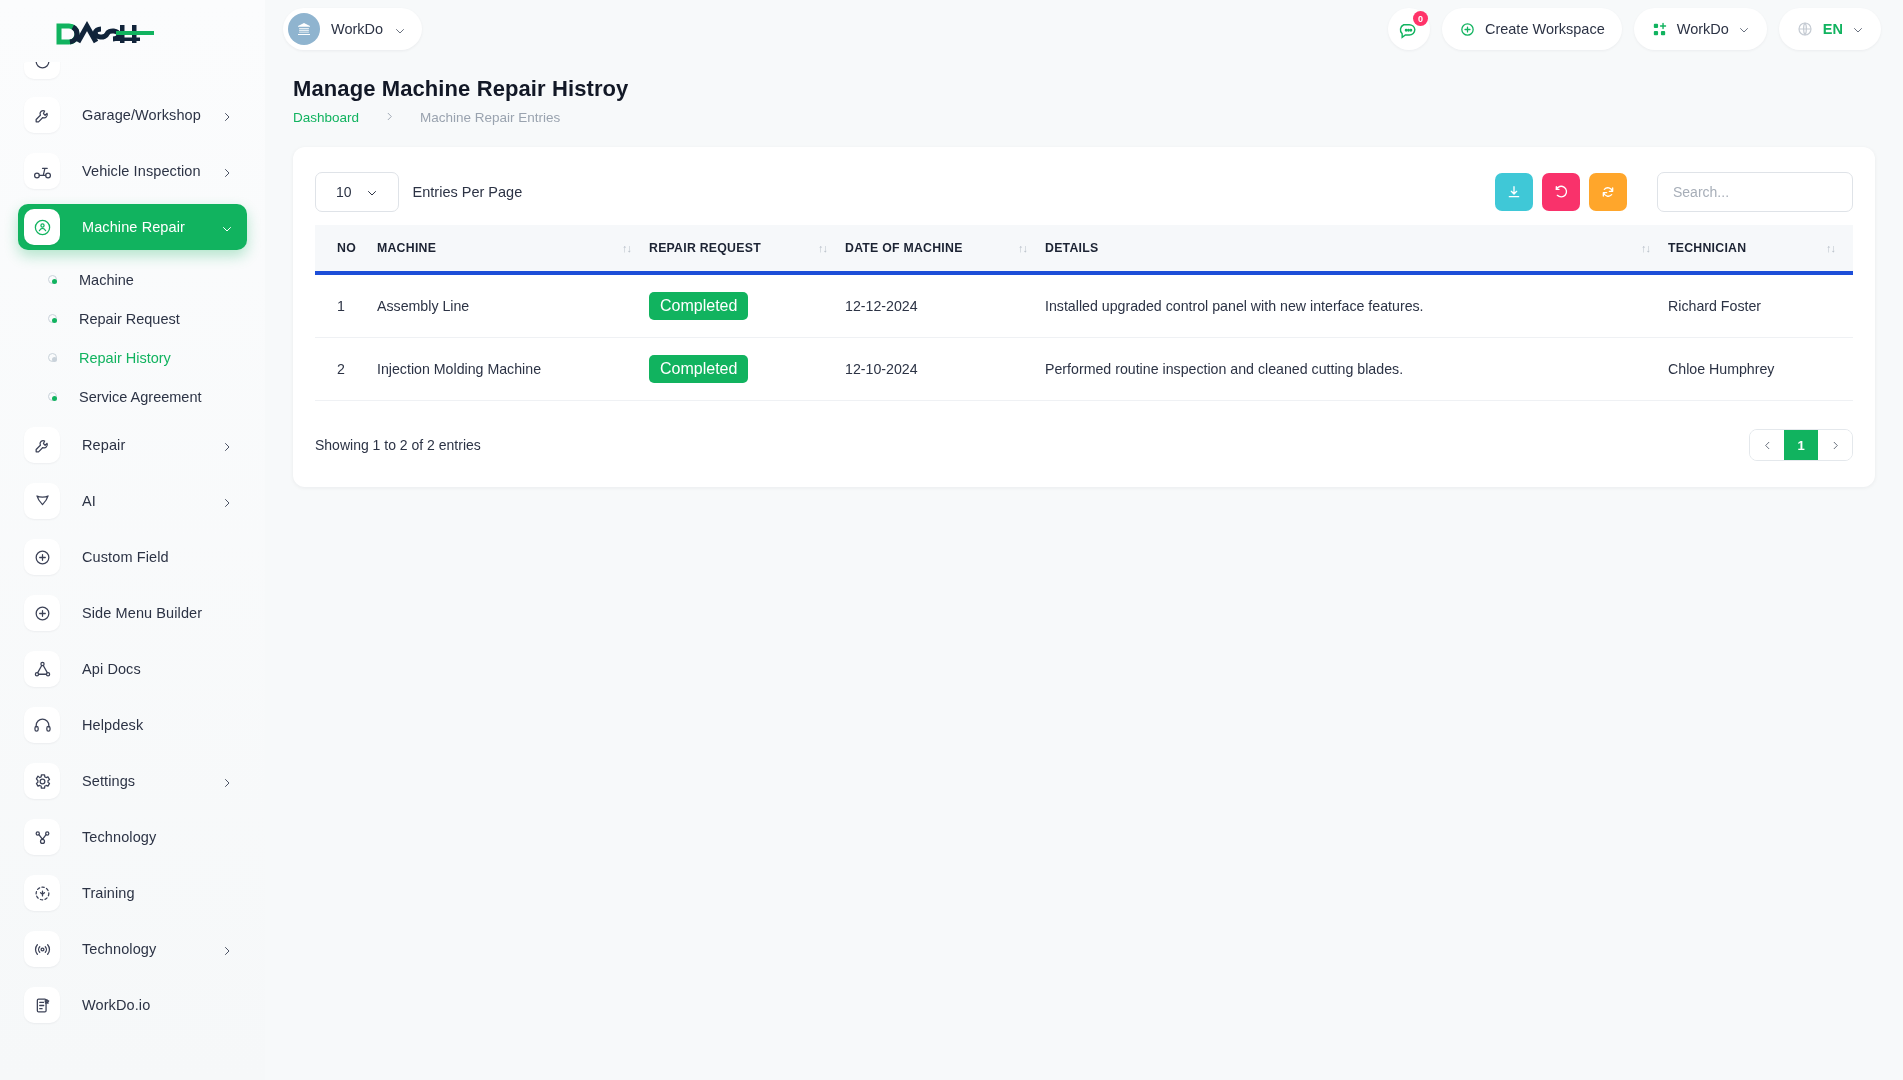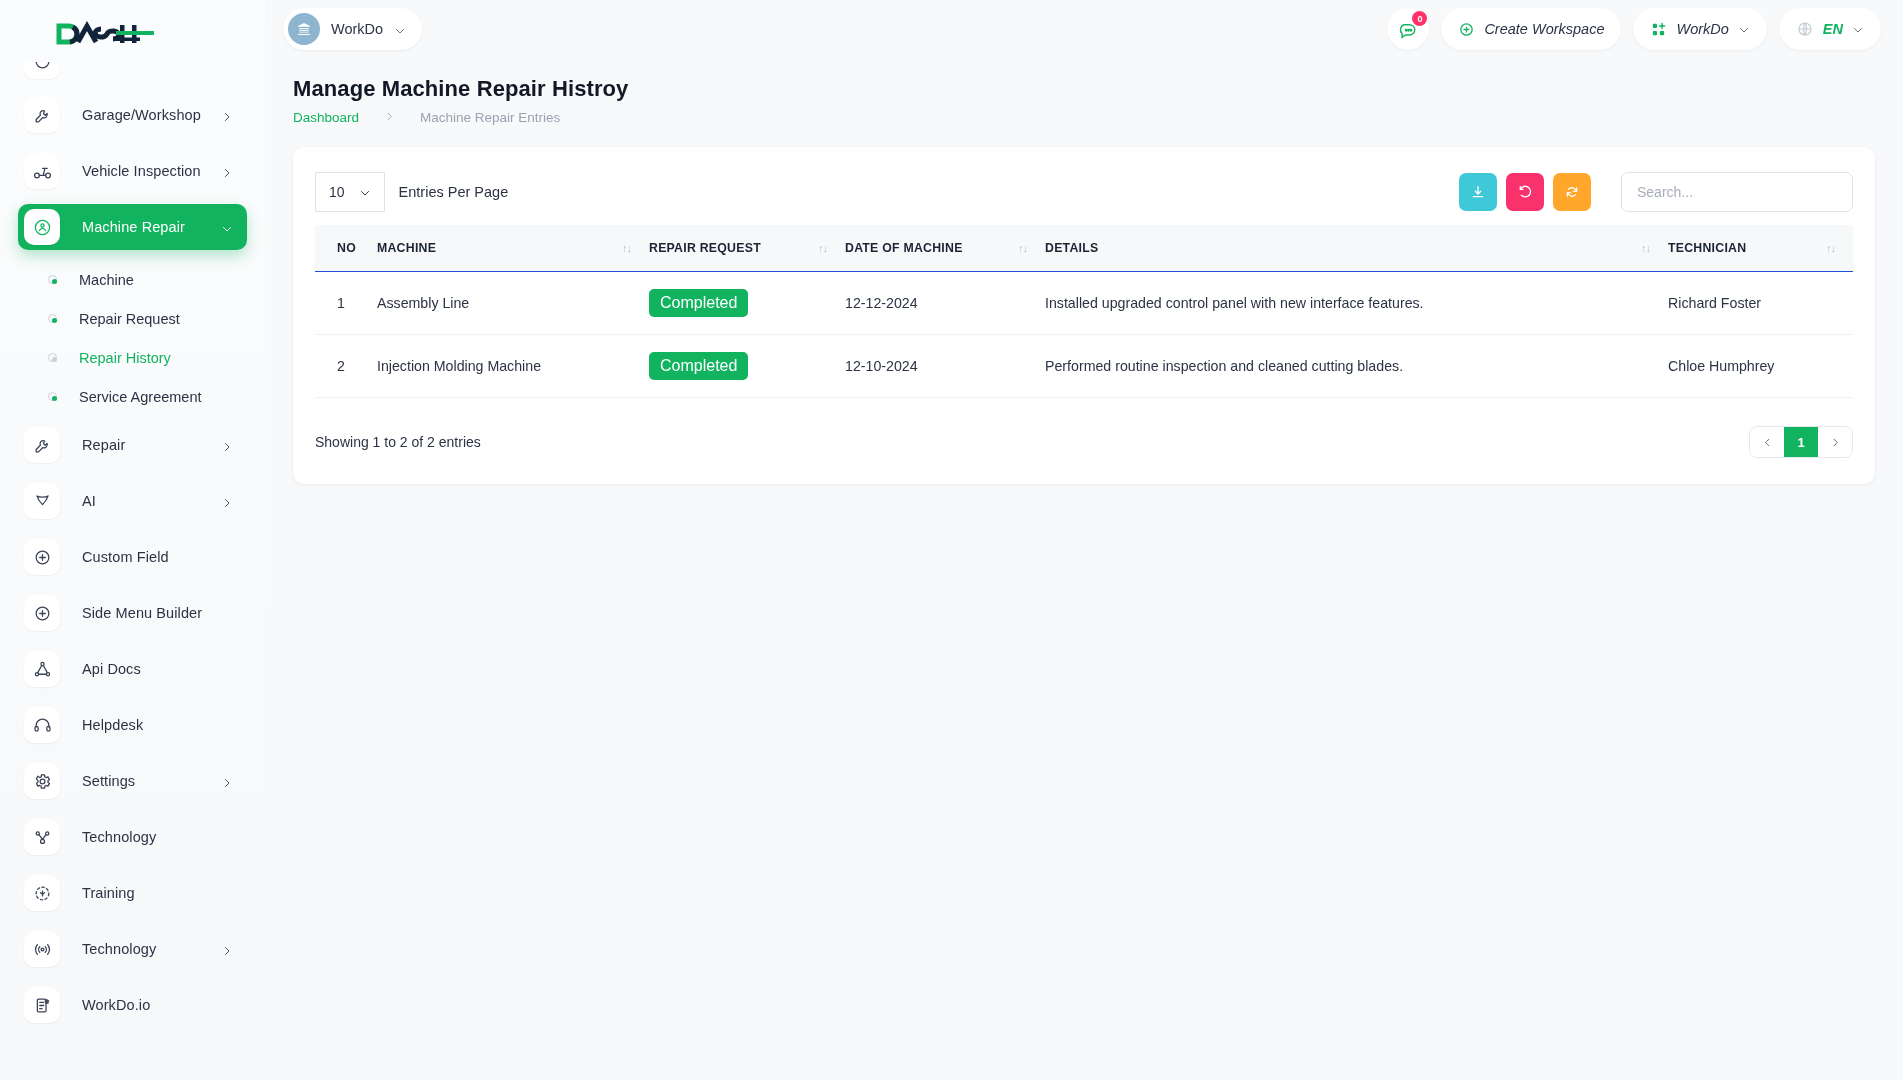--- a/index.html
+++ b/index.html
@@ -103,21 +103,21 @@
   .chev svg{width:12px;height:12px;stroke:#6b7280;stroke-width:2;fill:none;stroke-linecap:round;stroke-linejoin:round;}
 
   #header-right {
     margin-left:auto; display:flex; align-items:center; gap:12px; padding-right:22px;
   }
   .hdr-btn {
     background:#fff; border-radius: 22px; height: 42px;
     display:flex;align-items:center; gap:9px;
     padding: 0 17px; cursor:pointer;
     box-shadow: 0 1px 3px rgba(16,24,40,.05);
-    font-size:14.5px; color:#2c3345;font-style:italic;
+    font-size:14.5px; color:#2c3345;
   }
   .hdr-icon-btn {
     background:#fff; border-radius:50%; width:42px; height:42px;
     display:flex;align-items:center;justify-content:center; position:relative;
     cursor:pointer; box-shadow: 0 1px 3px rgba(16,24,40,.05);
   }
   .badge {
     position:absolute; top:3px; right:2px;
     background:#ff3369; color:#fff; font-size:9px; font-weight:700;
     min-width:15px; height:15px; border-radius:8px;
@@ -135,42 +135,42 @@
 
   #card {
     margin-top: 22px; background:#fff; border-radius: 12px;
     box-shadow: 0 1px 4px rgba(16,24,40,.06);
     padding: 22px 22px 26px 22px;
     min-height: 330px;
   }
   #table-toolbar { display:flex; align-items:center; height:46px; }
   .per-page-select {
     display:flex;align-items:center; gap:14px;
-    border:1px solid #dfe3e8; border-radius:1px;
-    height:40px; padding: 0 13px; cursor:pointer;
+    border:1px solid #dfe3e8; border-radius:7px;
+    height:40px; padding: 0 20px; cursor:pointer;
     font-size:14px; color:#2c3345; background:#fff;
   }
   .per-page-select .chev svg{stroke:#2c3345;}
   .epp-label { margin-left:14px; font-size:14.5px; color:#2c3345;}
   #toolbar-right { margin-left:auto; display:flex; align-items:center; gap:9px;}
   .sq-btn { width:38px;height:38px;border-radius:7px; display:flex;align-items:center;justify-content:center; cursor:pointer;}
   .sq-btn svg{width:16px;height:16px;stroke:#fff;fill:none;stroke-width:2;stroke-linecap:round;stroke-linejoin:round;}
   #search-input {
-    width:232px;height:40px;border:1px solid #dfe3e8;border-radius:7px;
+    width:196px;height:40px;border:1px solid #dfe3e8;border-radius:7px;
     padding:0 15px; font-size:14px; color:#2c3345; outline:none;
     font-family:"Liberation Sans",sans-serif; margin-left:21px;
   }
   #search-input::placeholder{color:#a7aeb8;}
 
   table { width:100%; border-collapse:collapse; margin-top:10px;}
   thead th {
     background:#f6f8fa; text-align:left;
     font-size:12.3px; font-weight:700; color:#1c2333;
     letter-spacing:.25px; padding: 16px 0 16px 0;
-    border-bottom:1px solid #1d4ed8; position:relative;
+    border-bottom:4px solid #1d4ed8; position:relative;
     white-space:nowrap;
   }
   thead th .th-inner { display:flex;align-items:center; }
   .sort-ico { margin-left:auto; padding-right:18px; color:#b9c0c9; font-size:11px; letter-spacing:-1px;}
   th.col-no{ padding-left:22px; width:62px;}
   th.col-machine{ width:272px;}
   th.col-req{ width:196px;}
   th.col-date{ width:200px;}
   th.col-details{ }
   th.col-tech{ width:185px;}

